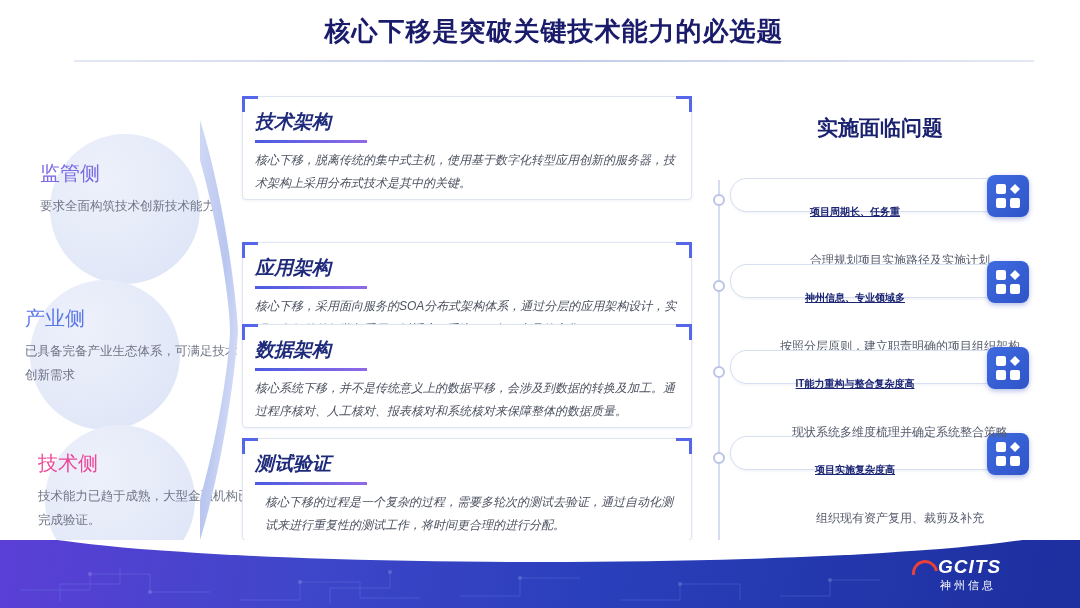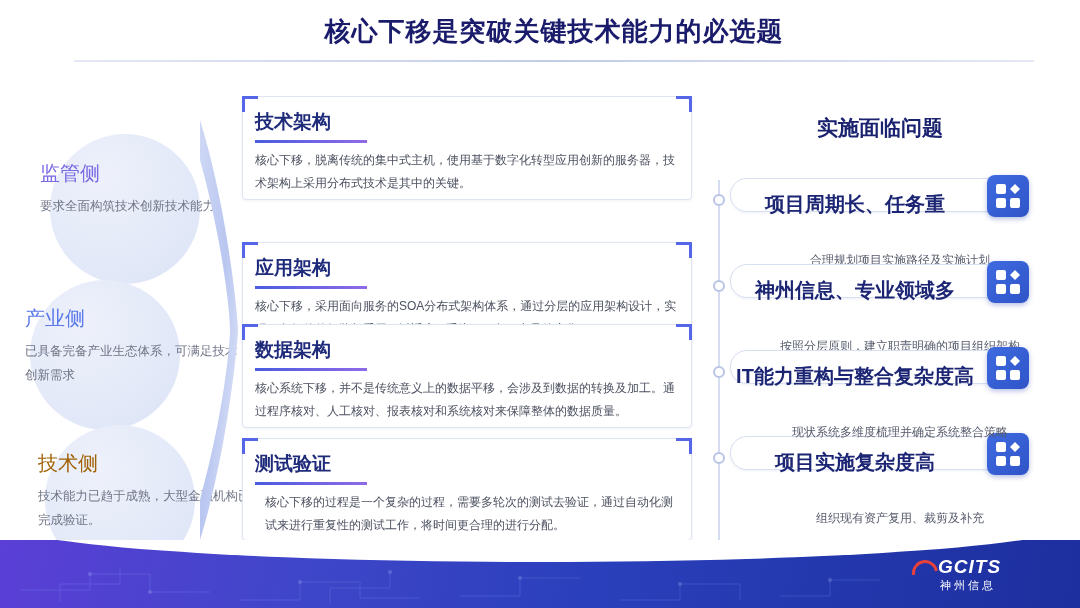--- a/index.html
+++ b/index.html
@@ -44,37 +44,37 @@
   .blob-2 { left: 10px; top: 150px; width: 150px; height: 150px; }
   .blob-3 { left: 25px; top: 295px; width: 150px; height: 150px; }
 
   .seg { position: absolute; width: 215px; }
   .seg-title {
     font-size: 20px; font-weight: normal; color: #6b6ae0;
     margin-bottom: 8px;
   }
   .seg-title.purple { color: #7a6ae3; }
   .seg-title.blue   { color: #5a78e8; }
-  .seg-title.navy   { color: #a16207; }
+  .seg-title.navy   { color: #ec4899; }
   .seg-desc {
     font-size: 12.5px; color: #6f7486; line-height: 1.9;
   }
   .seg-1 { left: 20px; top: 30px; }
   .seg-2 { left: 5px;  top: 175px; }
   .seg-3 { left: 18px; top: 320px; }
 
   
   .arrow-shape {
     position: absolute; left: 198px; top: 120px; width: 46px; height: 420px;
   }
   .arrow-shape svg { display: block; }
 
   
   .center-col {
-    position: absolute; left: 242px; top: 96px; width: 450px; height: 445px;
+    position: absolute; left: 242px; top: 96px; width: 450px; height: 445px; font-style: italic;
   }
   .card {
     position: absolute; left: 0; width: 450px;
     background: #ffffff;
     border: 1px solid #dfe4f3;
     border-radius: 4px;
     box-shadow: 0 1px 3px rgba(40,60,140,0.07);
   }
   .card-1 { top: 0;   height: 104px; }
   .card-2 { top: 114px; height: 104px; margin-top: 32px; }
@@ -122,23 +122,23 @@
   }
   .pill-row { position: absolute; left: 30px; width: 310px; }
   .pill {
     position: relative; width: 292px; height: 34px;
     background: #ffffff;
     border: 1px solid #d8dff1;
     border-radius: 17px;
     box-shadow: 0 1px 3px rgba(40,60,140,0.08);
   }
   .pill-label {
-    position: absolute; left: 0; top: 8px; width: 248px; height: 34px;
+    position: absolute; left: 0; top: 16px; width: 248px; height: 34px;
     display: flex; align-items: center; justify-content: center;
-    font-size: 20px; font-weight: bold; color: #1b2573;
+    font-size: 10px; font-weight: bold; color: #1b2573; text-decoration: underline;
   }
   .pill-icon {
     position: absolute; right: -8px; top: -4px;
     width: 42px; height: 42px; border-radius: 8px;
     background: linear-gradient(135deg, #3f6be0, #2f54c8);
     box-shadow: 0 2px 5px rgba(40,70,180,0.35);
   }
   .pill-icon svg { position: absolute; left: 9px; top: 9px; }
   .pill-sub {
     position: absolute; left: 20px; top: 40px; width: 300px;

